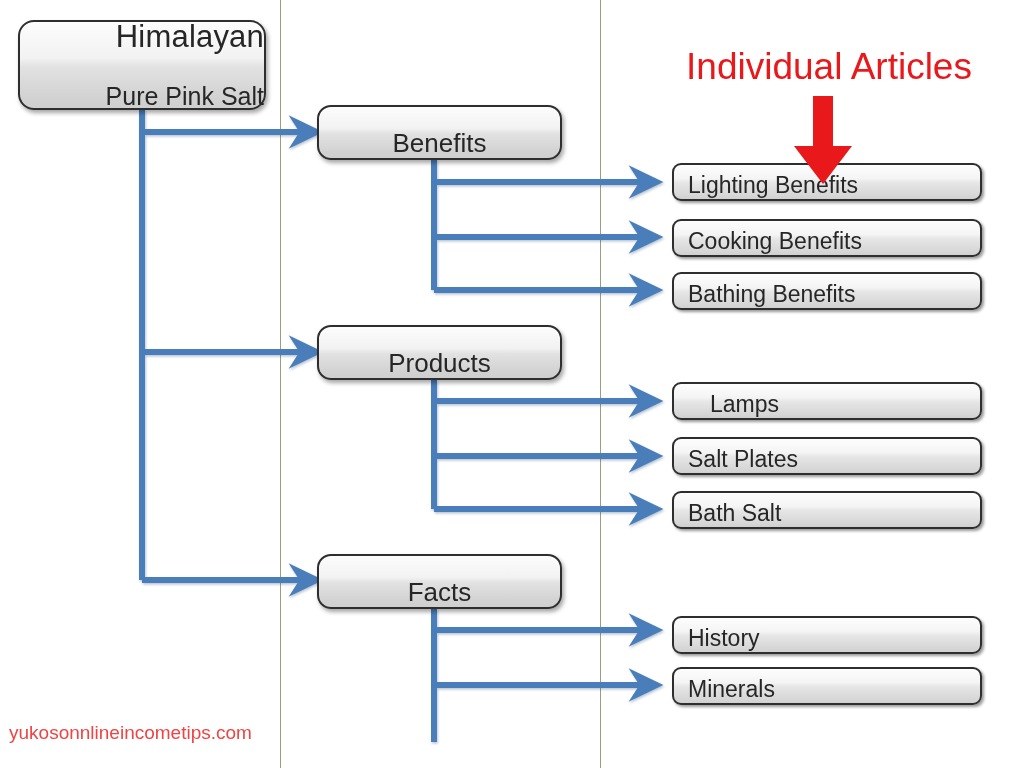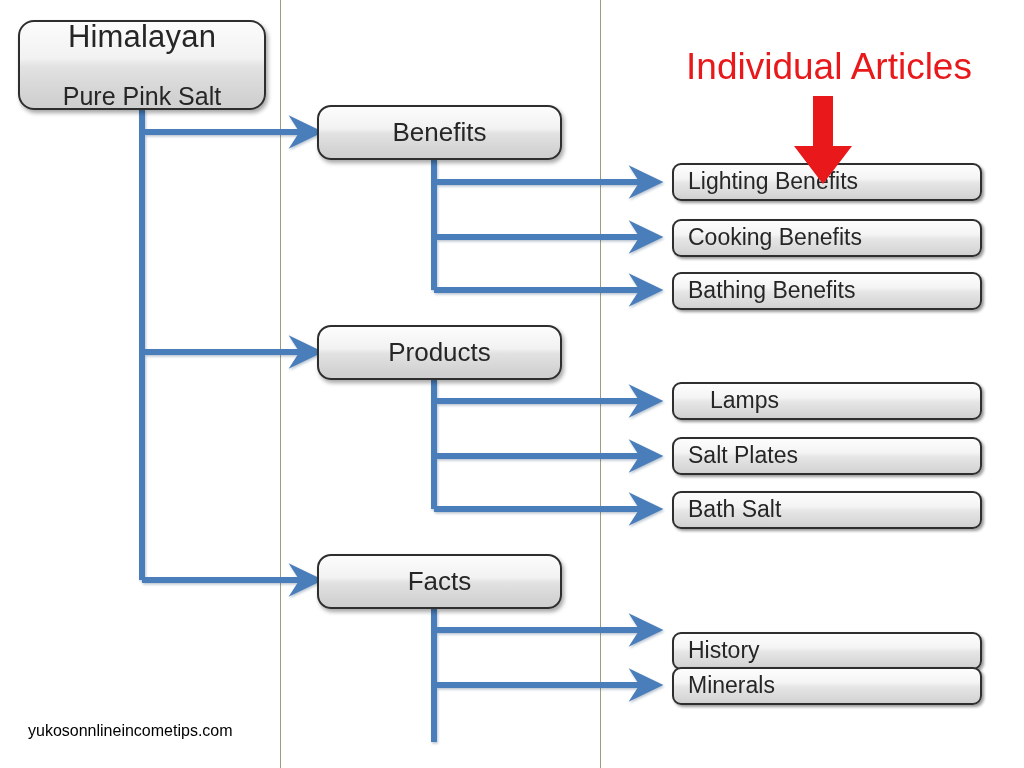--- a/index.html
+++ b/index.html
@@ -37,21 +37,21 @@
     border: 2px solid #2e2e2e;
     border-radius: 12px;
     background: linear-gradient(to bottom,
                 #fcfcfc 0%,
                 #f2f2f2 42%,
                 #e2e2e2 52%,
                 #d2d2d2 88%,
                 #cfcfcf 100%);
     box-shadow: 2px 3px 4px rgba(0,0,0,.35);
     display: flex;
-    align-items: center;
+    align-items: flex-end;
     justify-content: center;
     color: #262626;
     line-height: 1.12;
     gap: 16px;
   }
   .node .lbl { display: block; white-space: nowrap; }
 
   
   #node-root {
     left: 18px; top: 20px; width: 248px; height: 90px;
@@ -87,21 +87,21 @@
                 #d6d6d6 90%,
                 #d0d0d0 100%);
     box-shadow: 2px 2px 3px rgba(0,0,0,.4);
   }
   #leaf-lighting { top: 163px; }
   #leaf-cooking  { top: 219px; }
   #leaf-bathing  { top: 272px; }
   #leaf-lamps    { top: 382px; padding-left: 36px; }
   #leaf-plates   { top: 437px; }
   #leaf-bath     { top: 491px; }
-  #leaf-history  { top: 632px; }
+  #leaf-history  { top: 616px; }
   #leaf-minerals { top: 667px; }
 
   
   #connectors {
     position: absolute;
     left: 0; top: 0;
     width: 1024px; height: 768px;
     pointer-events: none;
   }
 
@@ -121,24 +121,24 @@
     position: absolute;
     left: 790px;
     top: 96px;
     width: 66px;
     height: 88px;
   }
 
   
   #watermark {
     position: absolute;
-    left: 28px;
+    left: 9px;
     top: 722px;
-    font-size: 16px;
-    color: #000000;
+    font-size: 19px;
+    color: #ef4444;
     white-space: nowrap;
   }
 </style>
 </head>
 <body>
 
 <div id="canvas">
 
   <div class="guide" id="guide-a"></div>
   <div class="guide" id="guide-b"></div>

